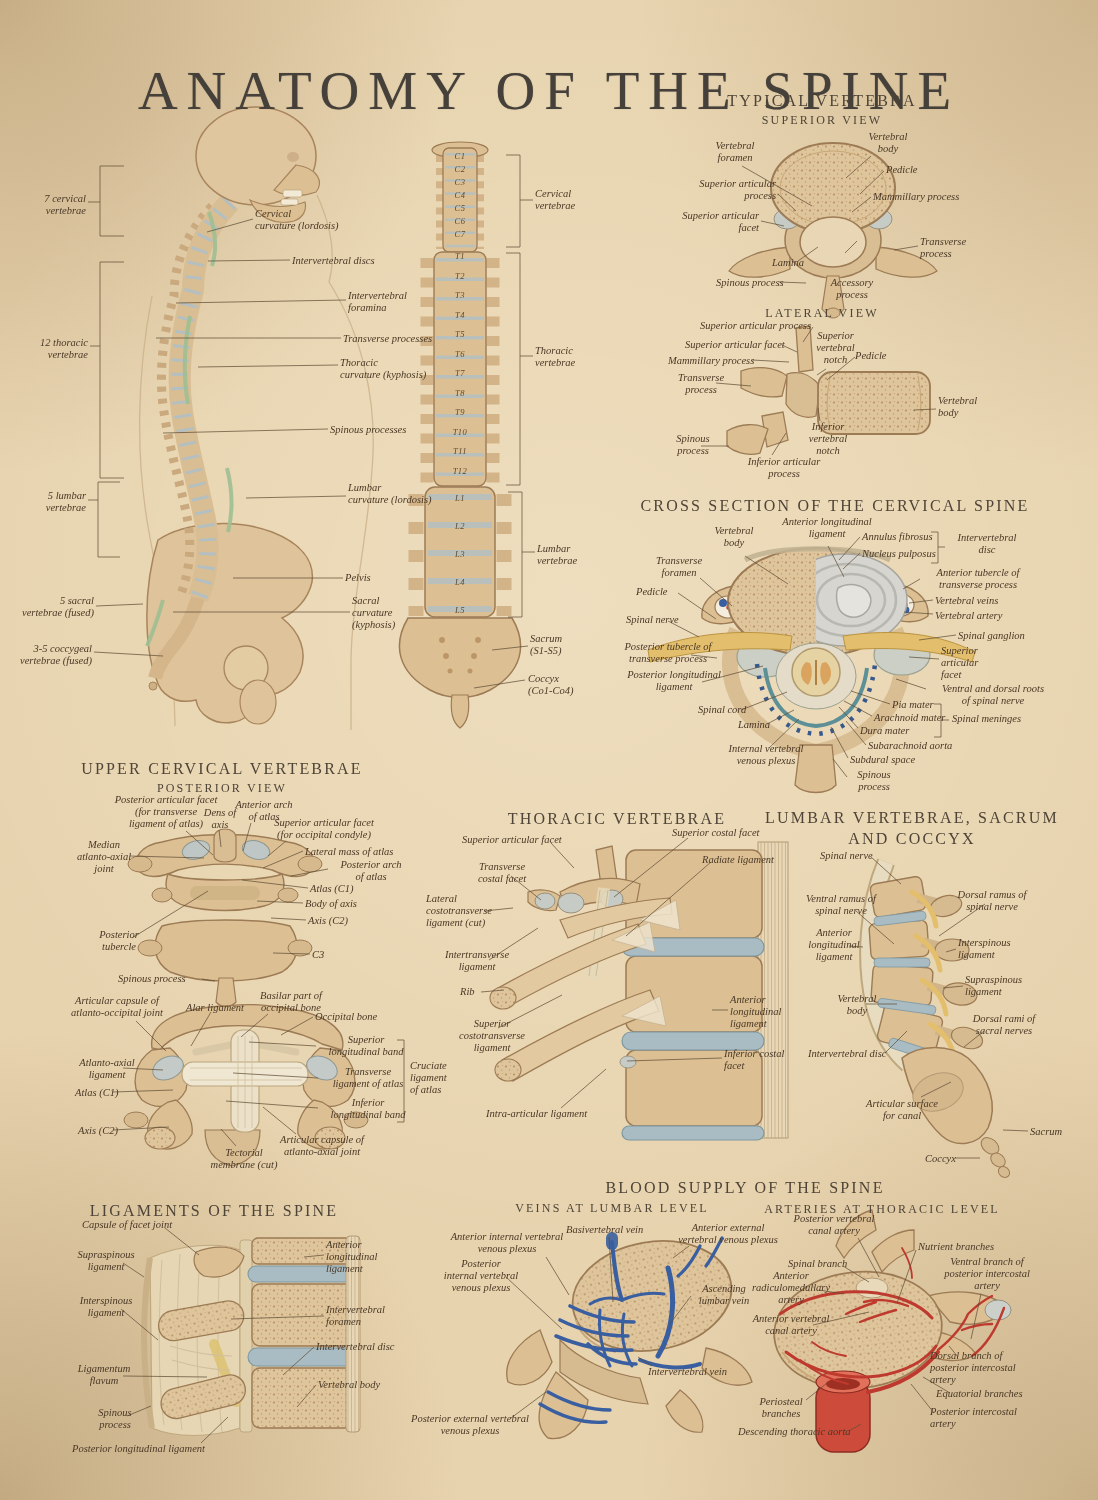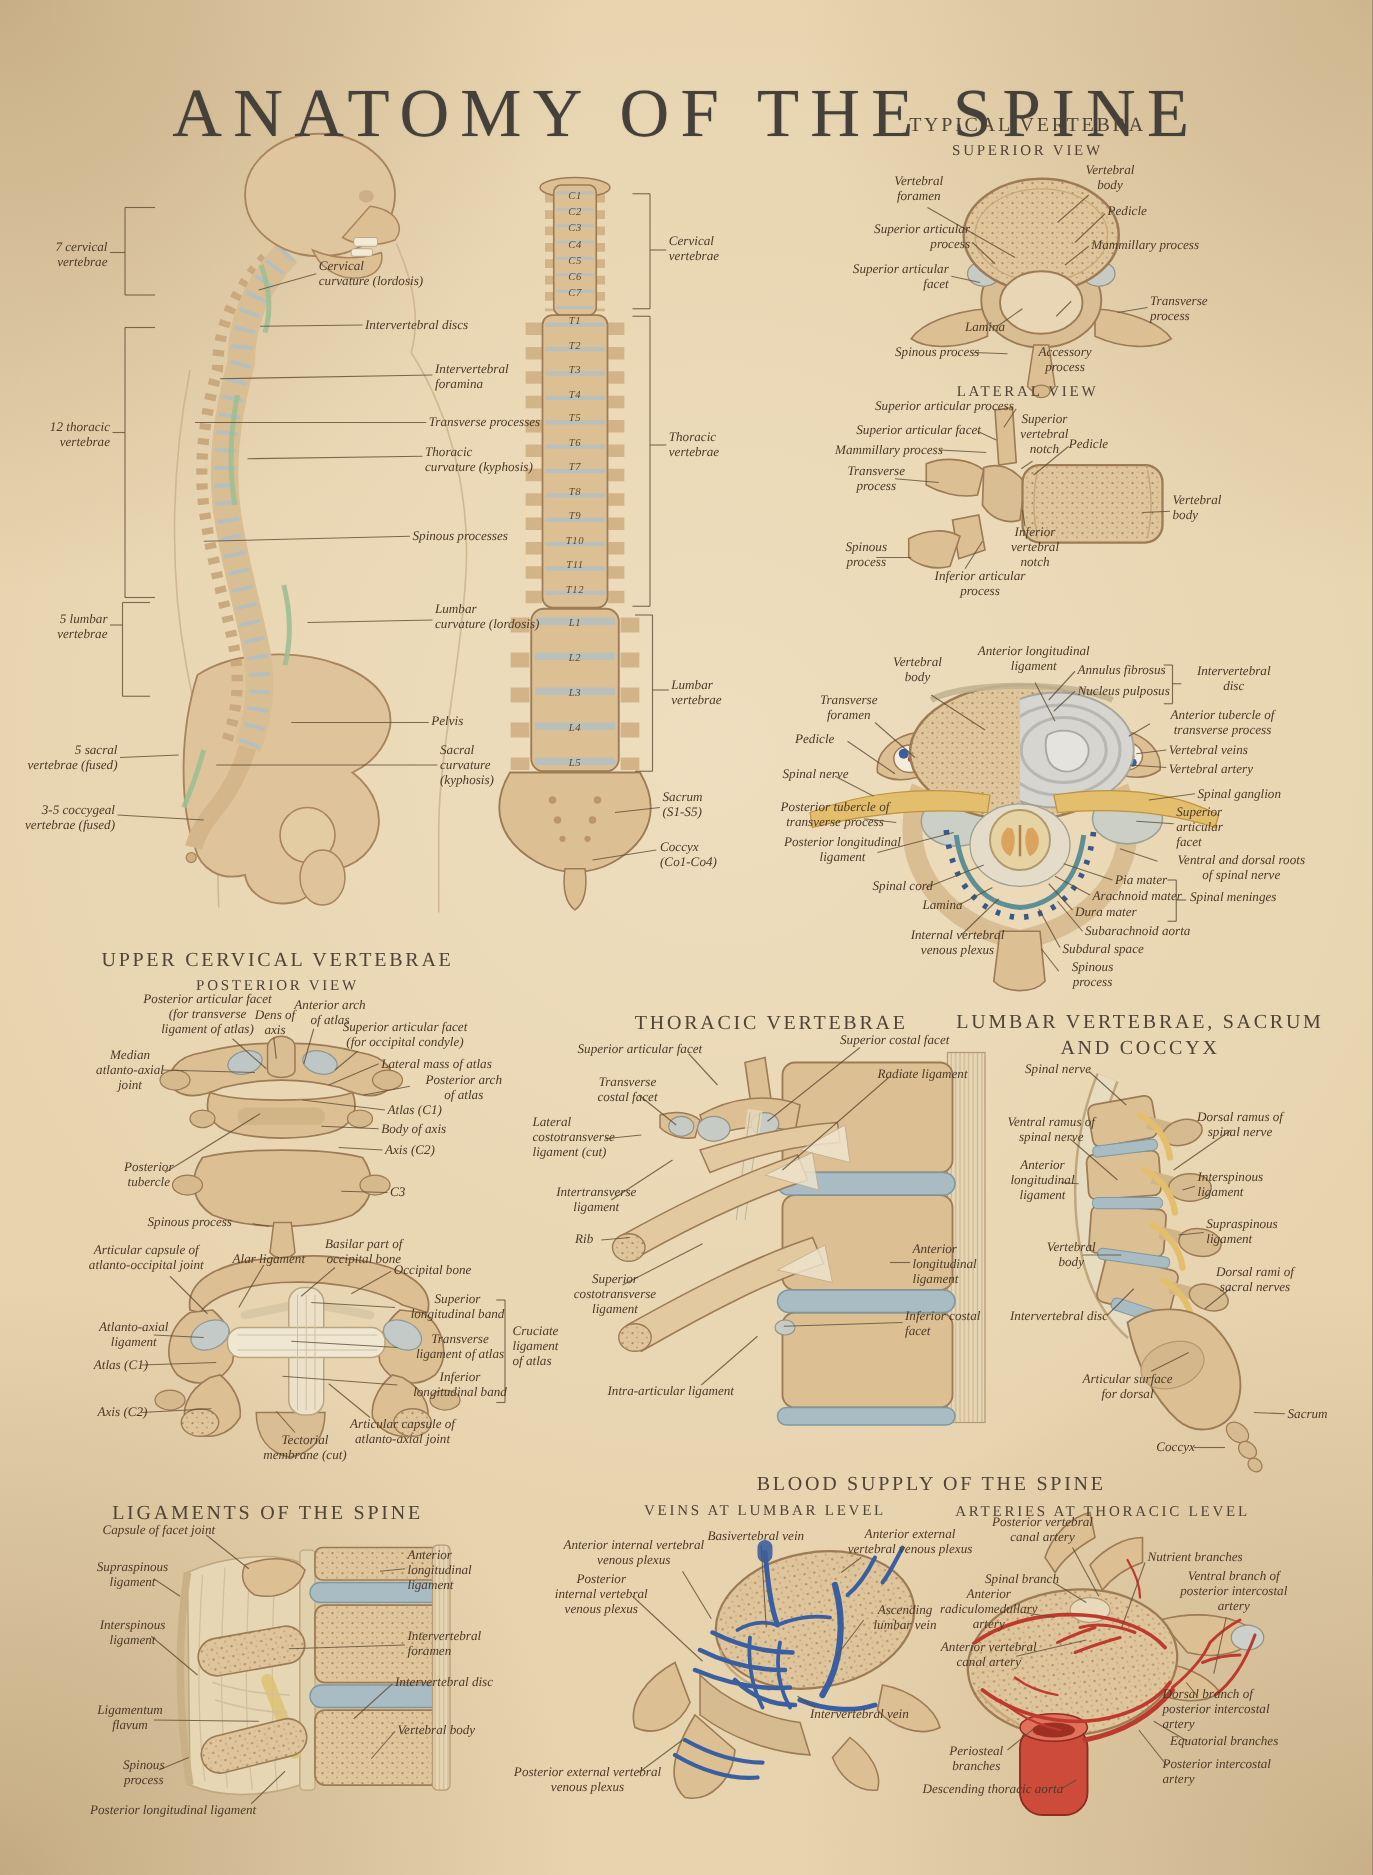--- a/index.html
+++ b/index.html
@@ -568,20 +568,21 @@
 process</div>
       <div class="lbl" style="left: 938px; top: 395px; width: 60px;">Vertebral
 body</div>
       <div class="lbl" style="left: 664px; top: 433px; width: 58px; text-align: center;">Spinous
 process</div>
       <div class="lbl" style="left: 798px; top: 421px; width: 60px; text-align: center;">Inferior
 vertebral
 notch</div>
       <div class="lbl" style="left: 735px; top: 456px; width: 98px; text-align: center;">Inferior articular
 process</div>
+      <div class="heading" style="left: 835px; top: 497px; font-size: 16px;">CROSS SECTION OF THE CERVICAL SPINE</div>
       <div class="lbl" style="left: 705px; top: 525px; width: 58px; text-align: center;">Vertebral
 body</div>
       <div class="lbl" style="left: 772px; top: 516px; width: 110px; text-align: center;">Anterior longitudinal
 ligament</div>
       <div class="lbl" style="left: 648px; top: 555px; width: 62px; text-align: center;">Transverse
 foramen</div>
       <div class="lbl" style="left: 636px; top: 586px; width: 45px;">Pedicle</div>
       <div class="lbl" style="left: 626px; top: 614px; width: 65px;">Spinal nerve</div>
       <div class="lbl" style="left: 614px; top: 641px; width: 108px; text-align: center;">Posterior tubercle of
 transverse process</div>
@@ -694,21 +695,21 @@
       <div class="lbl" style="left: 958px; top: 937px; width: 78px;">Interspinous
 ligament</div>
       <div class="lbl" style="left: 965px; top: 974px; width: 82px;">Supraspinous
 ligament</div>
       <div class="lbl" style="left: 826px; top: 993px; width: 62px; text-align: center;">Vertebral
 body</div>
       <div class="lbl" style="left: 960px; top: 1013px; width: 88px; text-align: center;">Dorsal rami of
 sacral nerves</div>
       <div class="lbl" style="left: 808px; top: 1048px; width: 102px;">Intervertebral disc</div>
       <div class="lbl" style="left: 853px; top: 1098px; width: 98px; text-align: center;">Articular surface
-for dorsal</div>
+for canal</div>
       <div class="lbl" style="left: 1030px; top: 1126px; width: 46px;">Sacrum</div>
       <div class="lbl" style="left: 925px; top: 1153px; width: 45px;">Coccyx</div>
       <div class="heading" style="left: 214px; top: 1202px; font-size: 16px;">LIGAMENTS OF THE SPINE</div>
       <div class="lbl" style="left: 82px; top: 1219px; width: 118px;">Capsule of facet joint</div>
       <div class="lbl" style="left: 66px; top: 1249px; width: 80px; text-align: center;">Supraspinous
 ligament</div>
       <div class="lbl" style="left: 66px; top: 1295px; width: 80px; text-align: center;">Interspinous
 ligament</div>
       <div class="lbl" style="left: 64px; top: 1363px; width: 80px; text-align: center;">Ligamentum
 flavum</div>

